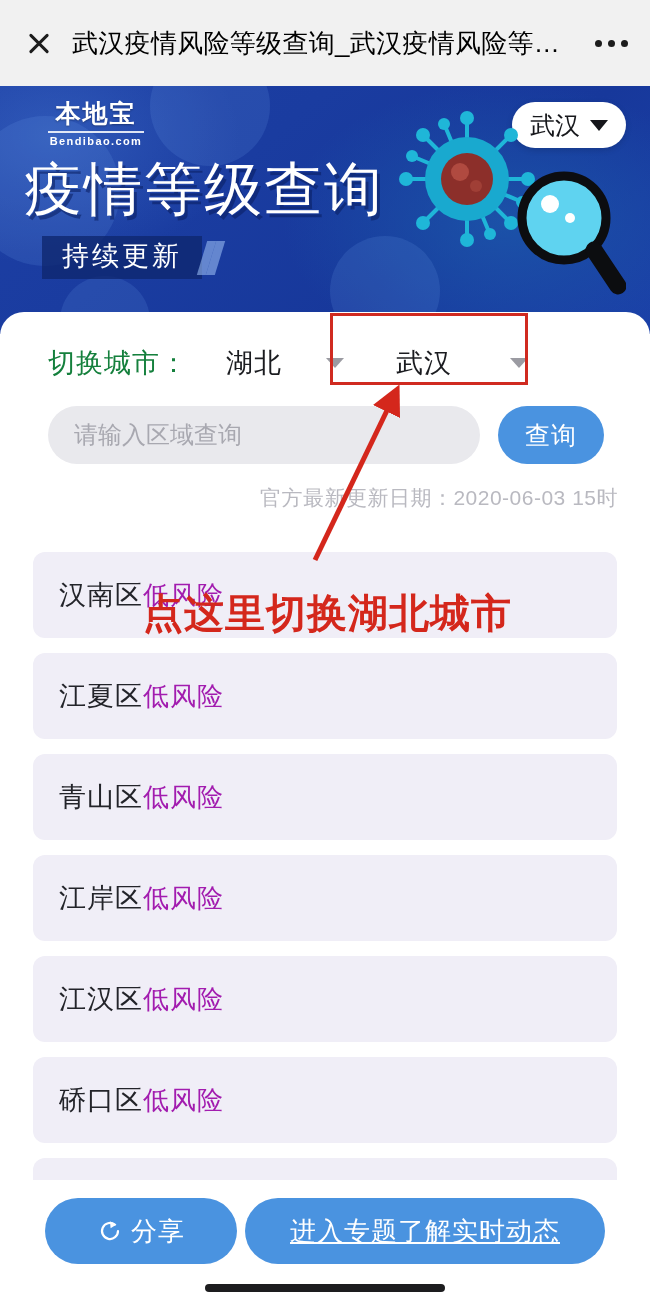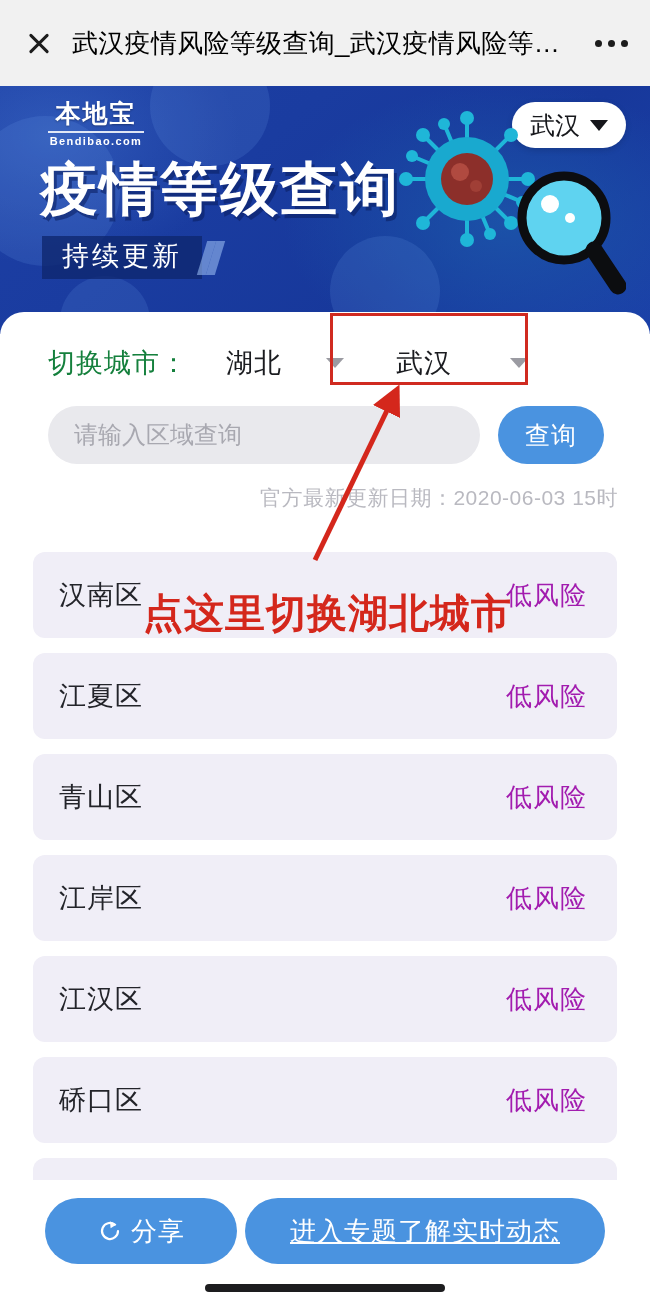--- a/index.html
+++ b/index.html
@@ -124,23 +124,23 @@
     color: #17181c;
   }
   .caret-dark {
     width: 0; height: 0;
     border-left: 9px solid transparent;
     border-right: 9px solid transparent;
     border-top: 11px solid #15161a;
   }
   .hero-title {
     position: absolute;
-    left: 40px; top: 74px;
+    left: 24px; top: 74px;
     font-size: 58px;
-    font-weight: bold;
+    font-weight: normal;
     color: #ffffff;
     letter-spacing: 2px;
     line-height: 1;
     text-shadow: 3px 4px 0 rgba(10,30,95,.55);
     font-family: "DejaVu Sans", sans-serif;
   }
   .hero-sub-wrap {
     position: absolute;
     left: 42px; top: 150px;
     display: flex;
@@ -264,21 +264,21 @@
     height: 630px;
     overflow: hidden;
   }
   .district-row {
     margin: 0 33px 15px 33px;
     height: 86px;
     background: #f0eef7;
     border-radius: 12px;
     display: flex;
     align-items: center;
-    justify-content: space-between;
+    justify-content: flex-start;
     box-sizing: border-box;
     padding: 0 30px 0 26px;
   }
   .district-name {
     font-size: 27px;
     color: #23242a;
     letter-spacing: 1px;
   }
   .district-risk {
     font-size: 26px;

